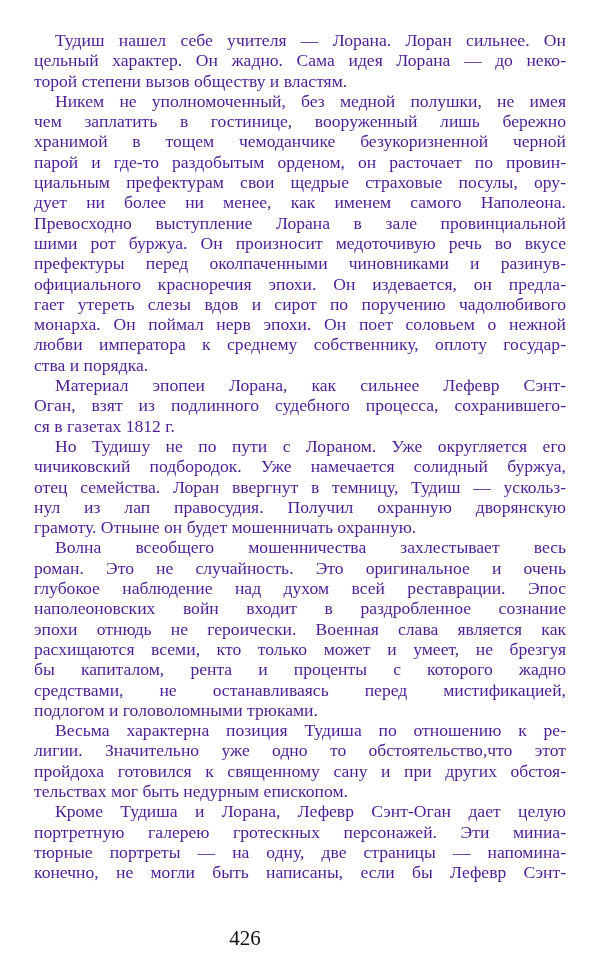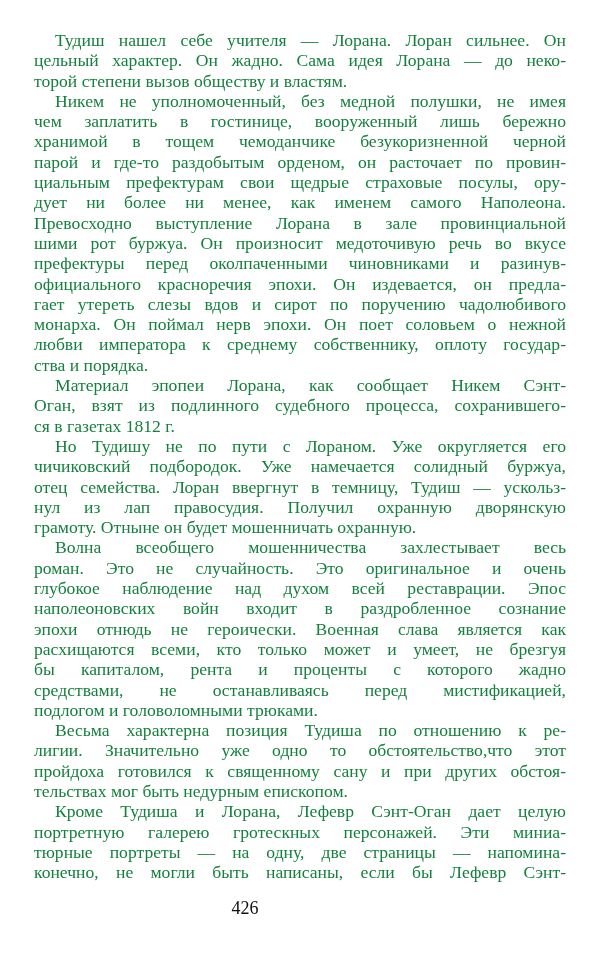--- a/index.html
+++ b/index.html
@@ -4,34 +4,34 @@
 <style>
   html, body { margin: 0; padding: 0; background: #ffffff; }
   body { width: 600px; height: 975px; position: relative; overflow: hidden; }
   .page {
     position: absolute; left: 0; top: 0; width: 600px; height: 975px;
     background: #ffffff;
   }
   .text-block {
     position: absolute; left: 34px; top: 30px; width: 532px;
     font-family: "Liberation Serif", "DejaVu Serif", serif;
-    font-size: 17.6px; line-height: 20.3px; color: #15803d;
+    font-size: 17.6px; line-height: 20.3px; color: #4c1d95;
   }
   .line {
     display: block; height: 20.3px; white-space: nowrap;
     text-align: justify; text-align-last: justify;
     overflow: hidden;
   }
   .line.indent { padding-left: 21px; }
   .line.last { text-align-last: left; }
   .page-number {
-    position: absolute; left: 0; width: 490px; top: 898px;
+    position: absolute; left: 0; width: 490px; top: 926px;
     text-align: center;
     font-family: "Liberation Serif", "DejaVu Serif", serif;
-    font-size: 18px; color: #111111;
+    font-size: 21px; color: #111111;
   }
 </style>
 </head>
 <body>
 
 <div class="page">
   <div class="text-block">
 
     <div>
       <span class="line indent">Тудиш нашел себе учителя — Лорана. Лоран сильнее. Он</span>
@@ -50,21 +50,21 @@
       <span class="line">шими рот буржуа. Он произносит медоточивую речь во вкусе</span>
       <span class="line">префектуры перед околпаченными чиновниками и разинув-</span>
       <span class="line">официального красноречия эпохи. Он издевается, он предла-</span>
       <span class="line">гает утереть слезы вдов и сирот по поручению чадолюбивого</span>
       <span class="line">монарха. Он поймал нерв эпохи. Он поет соловьем о нежной</span>
       <span class="line">любви императора к среднему собственнику, оплоту государ-</span>
       <span class="line last">ства и порядка.</span>
     </div>
 
     <div>
-      <span class="line indent">Материал эпопеи Лорана, как сообщает Никем Сэнт-</span>
+      <span class="line indent">Материал эпопеи Лорана, как сильнее Лефевр Сэнт-</span>
       <span class="line">Оган, взят из подлинного судебного процесса, сохранившего-</span>
       <span class="line last">ся в газетах 1812 г.</span>
     </div>
 
     <div>
       <span class="line indent">Но Тудишу не по пути с Лораном. Уже округляется его</span>
       <span class="line">чичиковский подбородок. Уже намечается солидный буржуа,</span>
       <span class="line">отец семейства. Лоран ввергнут в темницу, Тудиш — ускольз-</span>
       <span class="line">нул из лап правосудия. Получил охранную дворянскую</span>
       <span class="line last">грамоту. Отныне он будет мошенничать охранную.</span>

